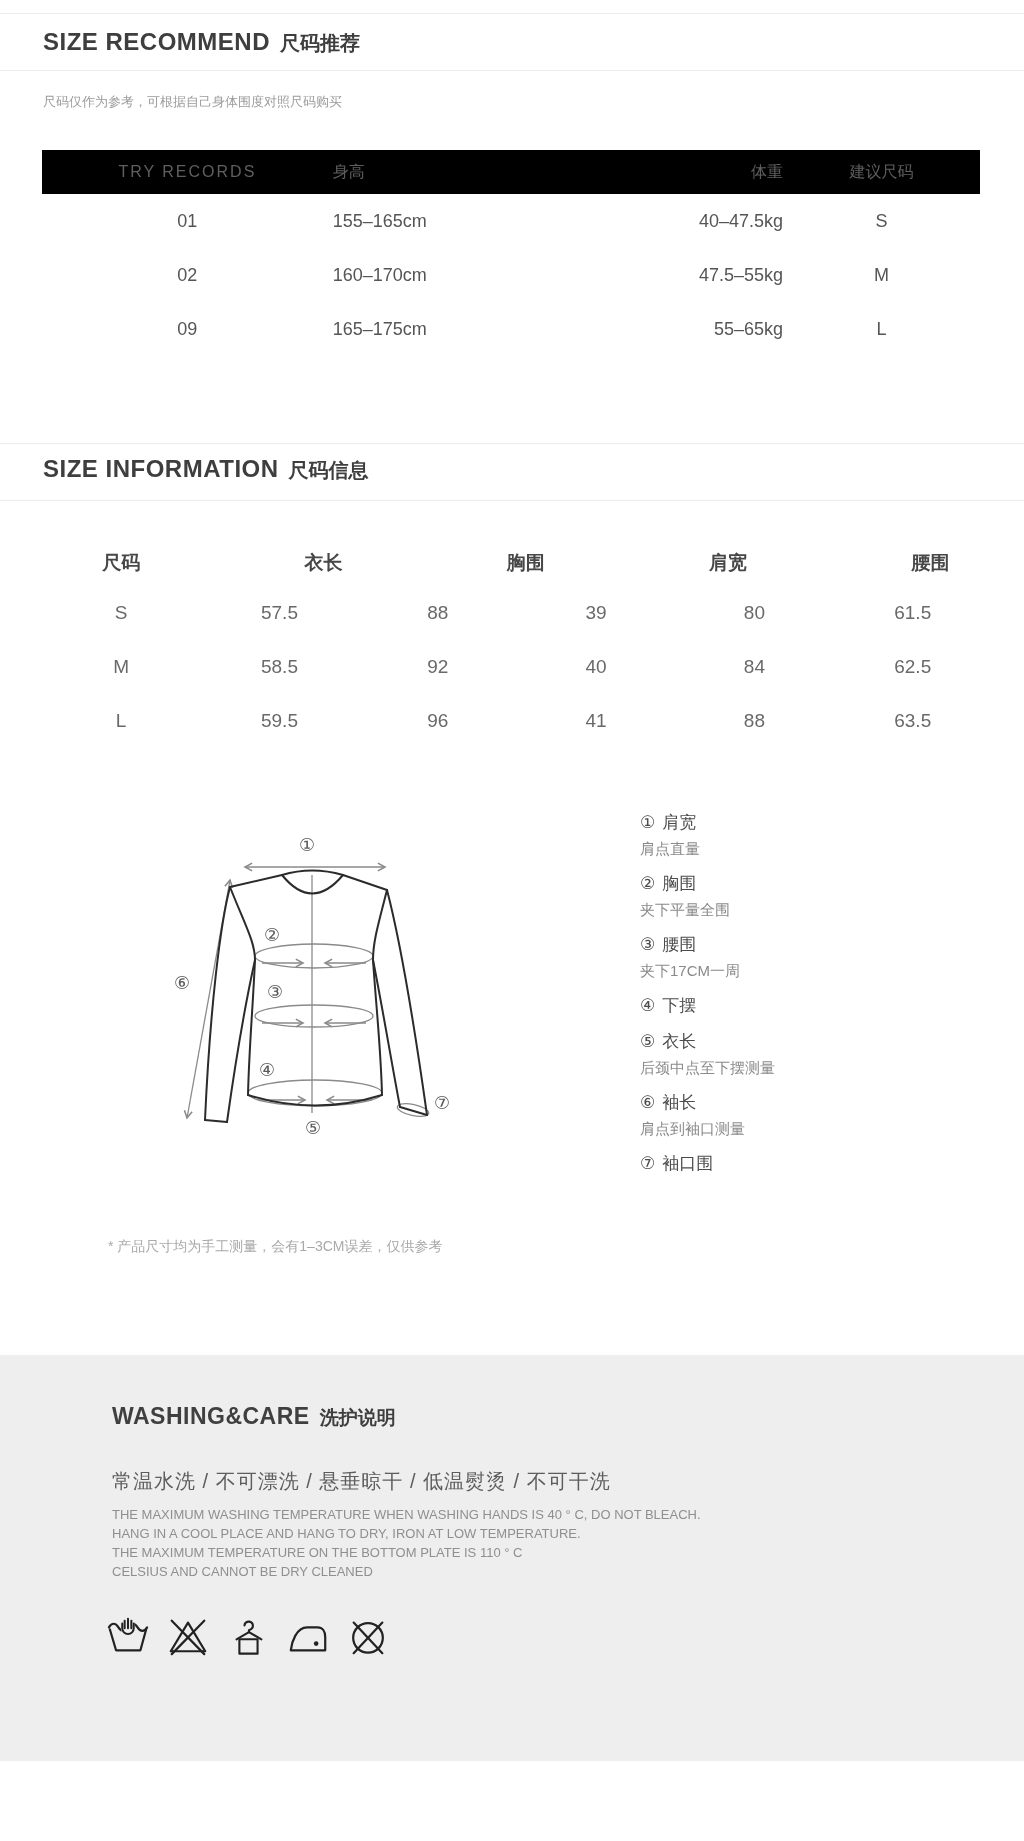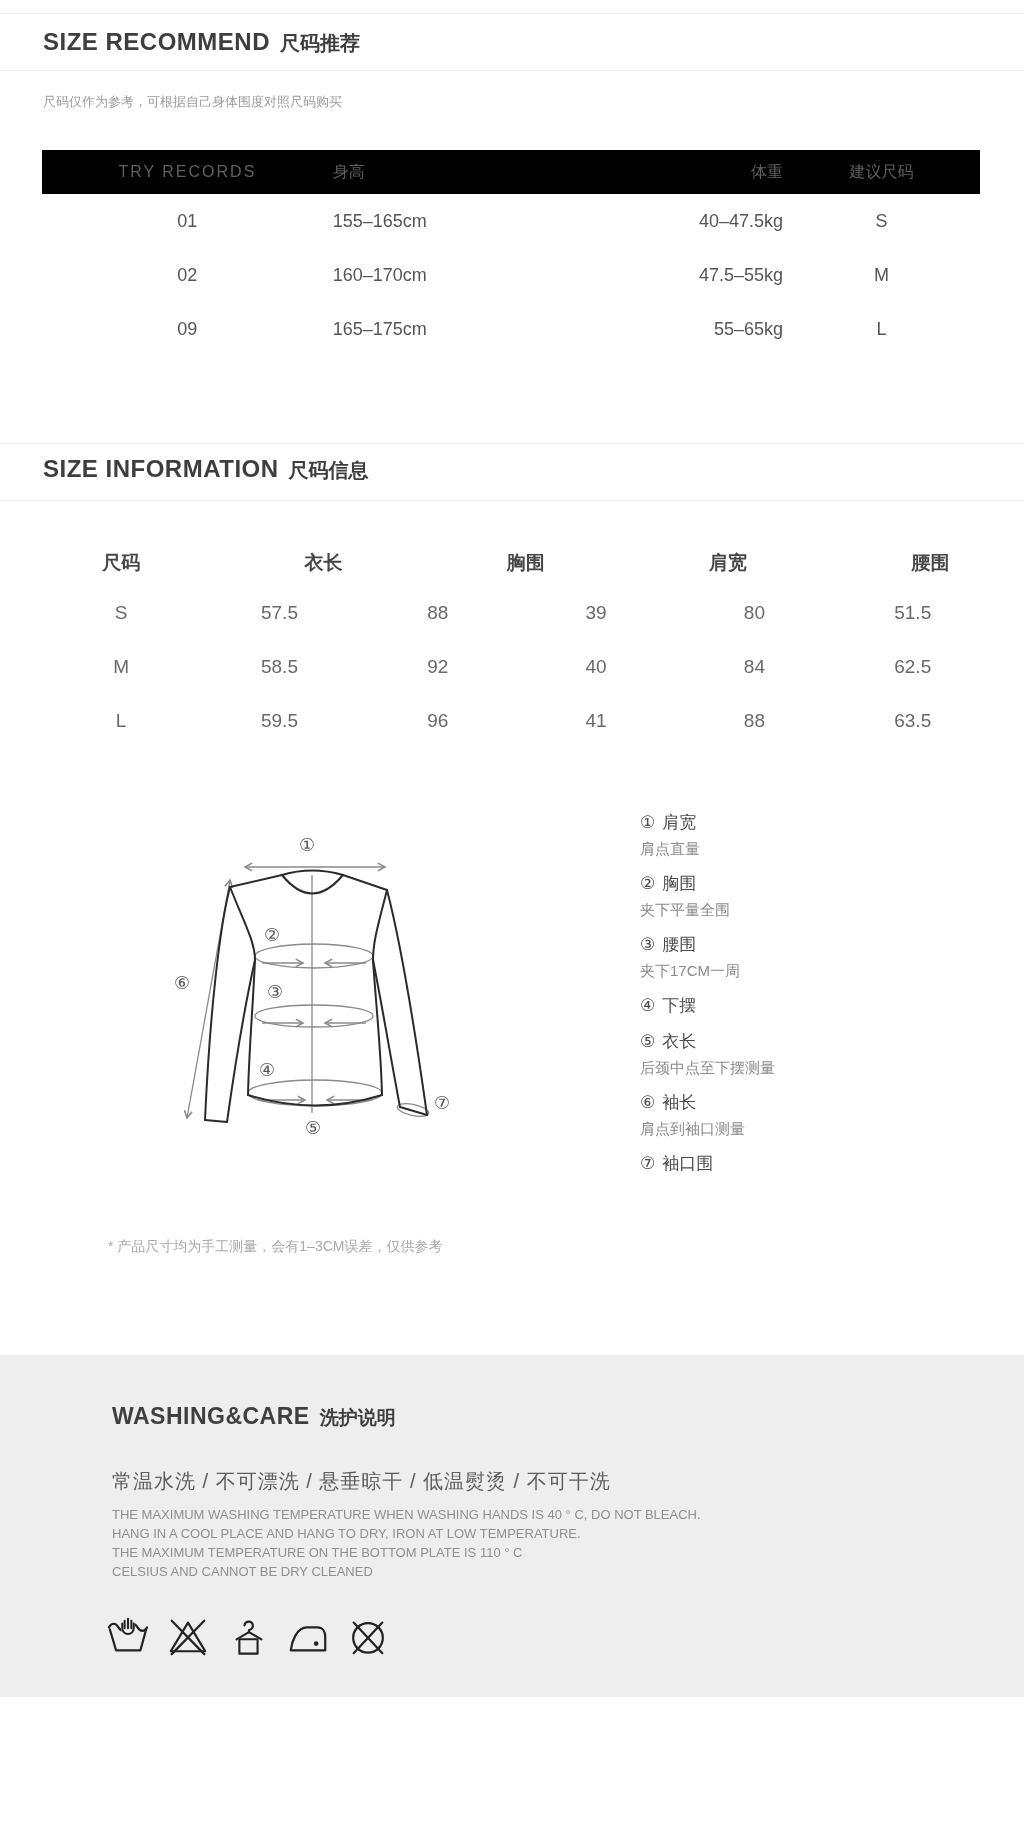--- a/index.html
+++ b/index.html
@@ -43,21 +43,21 @@
   
   .ann{position:absolute;left:640px;top:810px;width:320px;}
   .ann .group{margin-bottom:10px;}
   .ann .label{font-size:17px;line-height:26px;color:#4c4c4c;}
   .ann .num{margin-right:7px;}
   .ann .desc{font-size:15px;line-height:25px;color:#8a8a8a;}
 
   .disclaimer{position:absolute;left:108px;top:1238px;font-size:14px;color:#a9a9a9;}
 
   
-  .wash{position:absolute;left:0;top:1355px;width:1024px;height:342px;background:#eeeeef;}
+  .wash{position:absolute;left:0;top:1355px;width:1024px;height:406px;background:#eeeeef;}
   .wash .title{position:absolute;left:112px;top:48px;white-space:nowrap;}
   .wash .title .en{font-weight:800;font-size:23px;color:#3f3f3f;letter-spacing:.5px;}
   .wash .title .cn{font-weight:600;font-size:19px;color:#3f3f3f;margin-left:10px;}
   .wash .careline{position:absolute;left:112px;top:113px;font-size:20px;color:#5d5d5d;letter-spacing:1px;}
   .wash .eng{position:absolute;left:112px;top:150px;font-size:13px;line-height:19px;color:#8f8f8f;}
   .wash .icons{position:absolute;left:106px;top:258px;display:flex;gap:16px;}
   .wash .icons svg{display:block;}
 </style>
 </head>
 <body>
@@ -112,21 +112,21 @@
       <div class="c6">肩宽</div>
       <div class="c6">腰围</div>
       <div class="c6">袖长</div>
     </div>
     <div class="row">
       <div class="c6">S</div>
       <div class="c6">57.5</div>
       <div class="c6">88</div>
       <div class="c6">39</div>
       <div class="c6">80</div>
-      <div class="c6">51.5</div>
+      <div class="c6">61.5</div>
     </div>
     <div class="row">
       <div class="c6">M</div>
       <div class="c6">58.5</div>
       <div class="c6">92</div>
       <div class="c6">40</div>
       <div class="c6">84</div>
       <div class="c6">62.5</div>
     </div>
     <div class="row">

